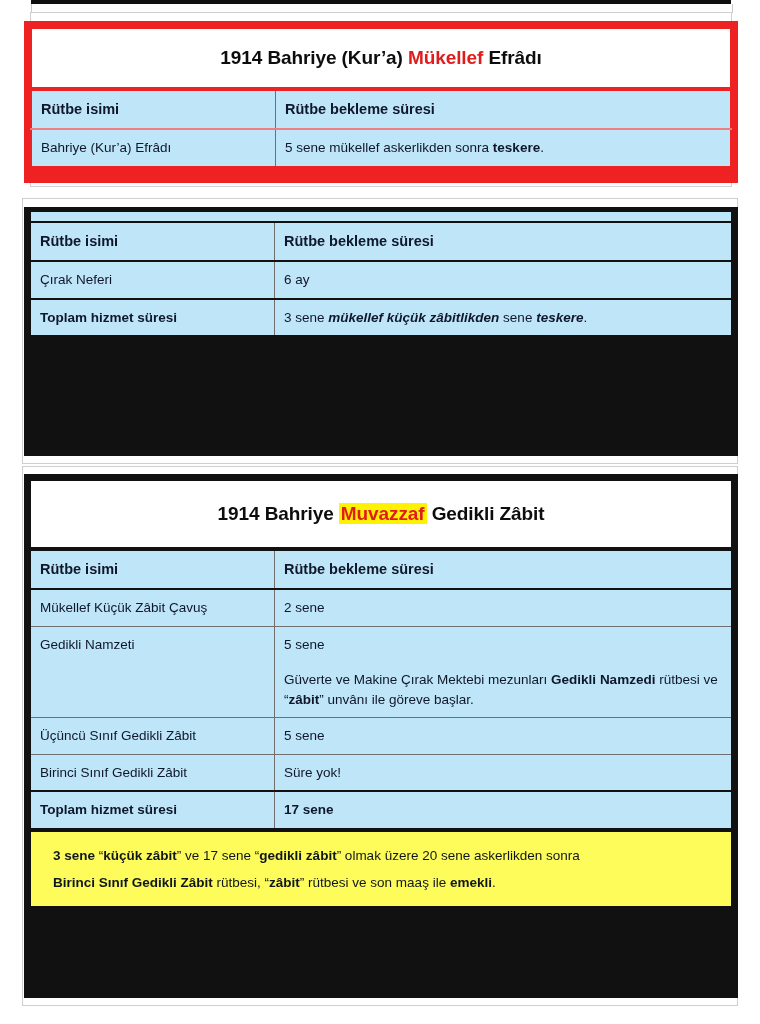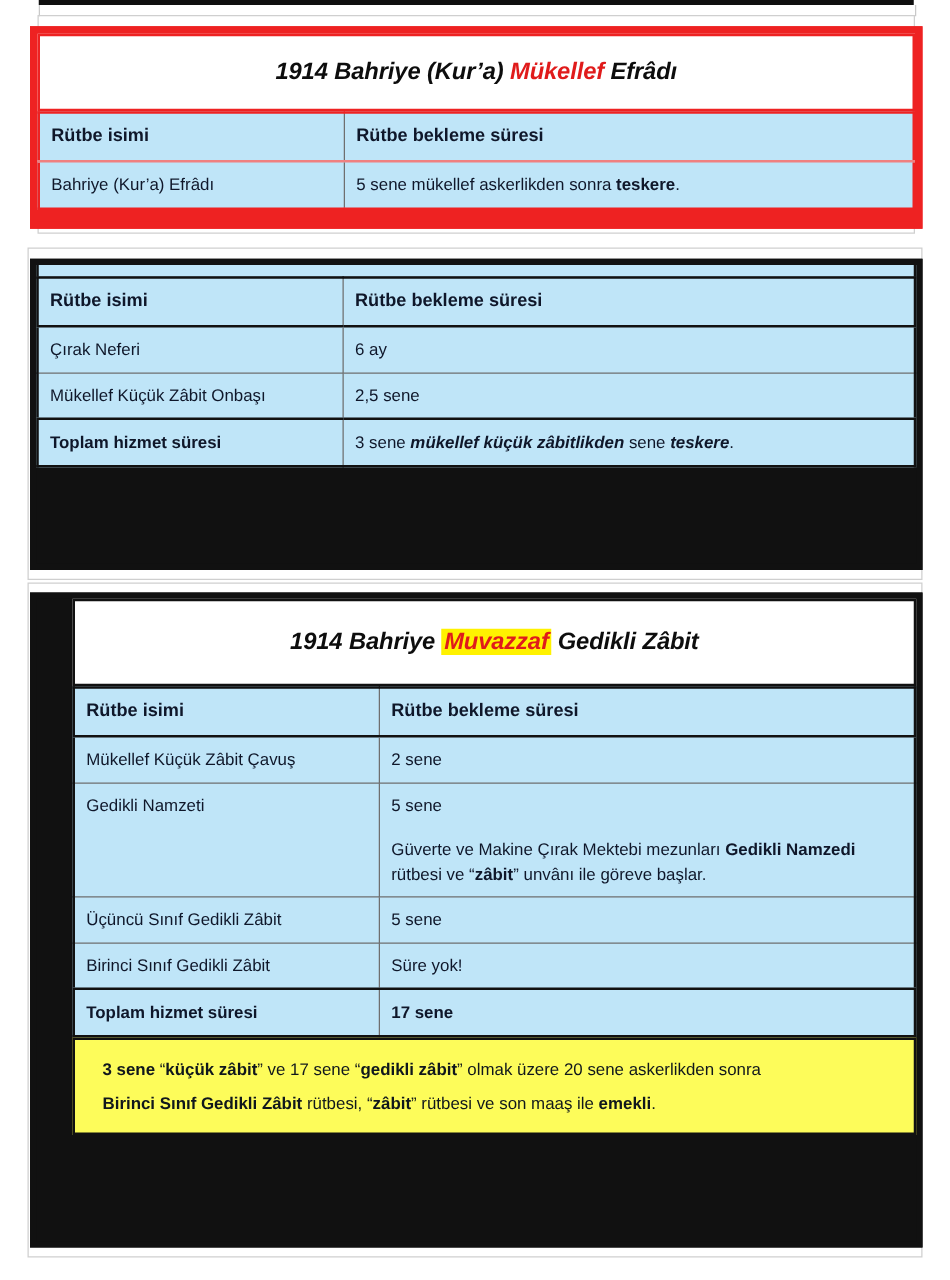--- a/index.html
+++ b/index.html
@@ -62,21 +62,20 @@
   .tbl-block.black { border: 5px solid #111111; background: #111111; }
 
   .title-box {
     box-sizing: border-box;
     background: #ffffff;
     border: 2px solid #111111;
     text-align: center;
     display: flex;
     align-items: center;
     justify-content: center;
-    font-style: italic;
   }
   .tbl-block.red .title-box { border-color: #ee2222; }
 
   .title-text {
     font-size: 19px;
     font-weight: bold;
     letter-spacing: -0.1px;
     line-height: 1.1;
     white-space: nowrap;
   }
@@ -172,33 +171,29 @@
     <table class="grid">
       <tbody>
         <tr class="hdr">
           <td class="c1">Rütbe isimi</td>
           <td>Rütbe bekleme süresi</td>
         </tr>
         <tr>
           <td class="c1">Çırak Neferi</td>
           <td>6 ay</td>
         </tr>
-        <tr>
-          <td class="c1">Mükellef Küçük Zâbit Onbaşı</td>
-          <td>2,5 sene</td>
-        </tr>
         <tr class="total">
           <td class="c1">Toplam hizmet süresi</td>
           <td><span style="font-weight:normal">3 sene </span><b>mükellef küçük zâbitlikden</b><span style="font-weight:normal"> sene </span><b>teskere</b><span style="font-weight:normal">.</span></td>
         </tr>
       </tbody>
     </table>
   </div>
 
-  <div class="tbl-block black" style="left:24px; top:474px; width:714px; height:524px;padding-left:29px;">
+  <div class="tbl-block black" style="left:24px; top:474px; width:714px; height:524px;">
 
     <div class="title-box" style="height:70px;">
       <div class="title-text"><span>1914 Bahriye </span><span class="hl-red-yellow">Muvazzaf</span><span> Gedikli Zâbit</span></div>
     </div>
 
     <table class="grid">
       <tbody>
         <tr class="hdr">
           <td class="c1">Rütbe isimi</td>
           <td>Rütbe bekleme süresi</td>

